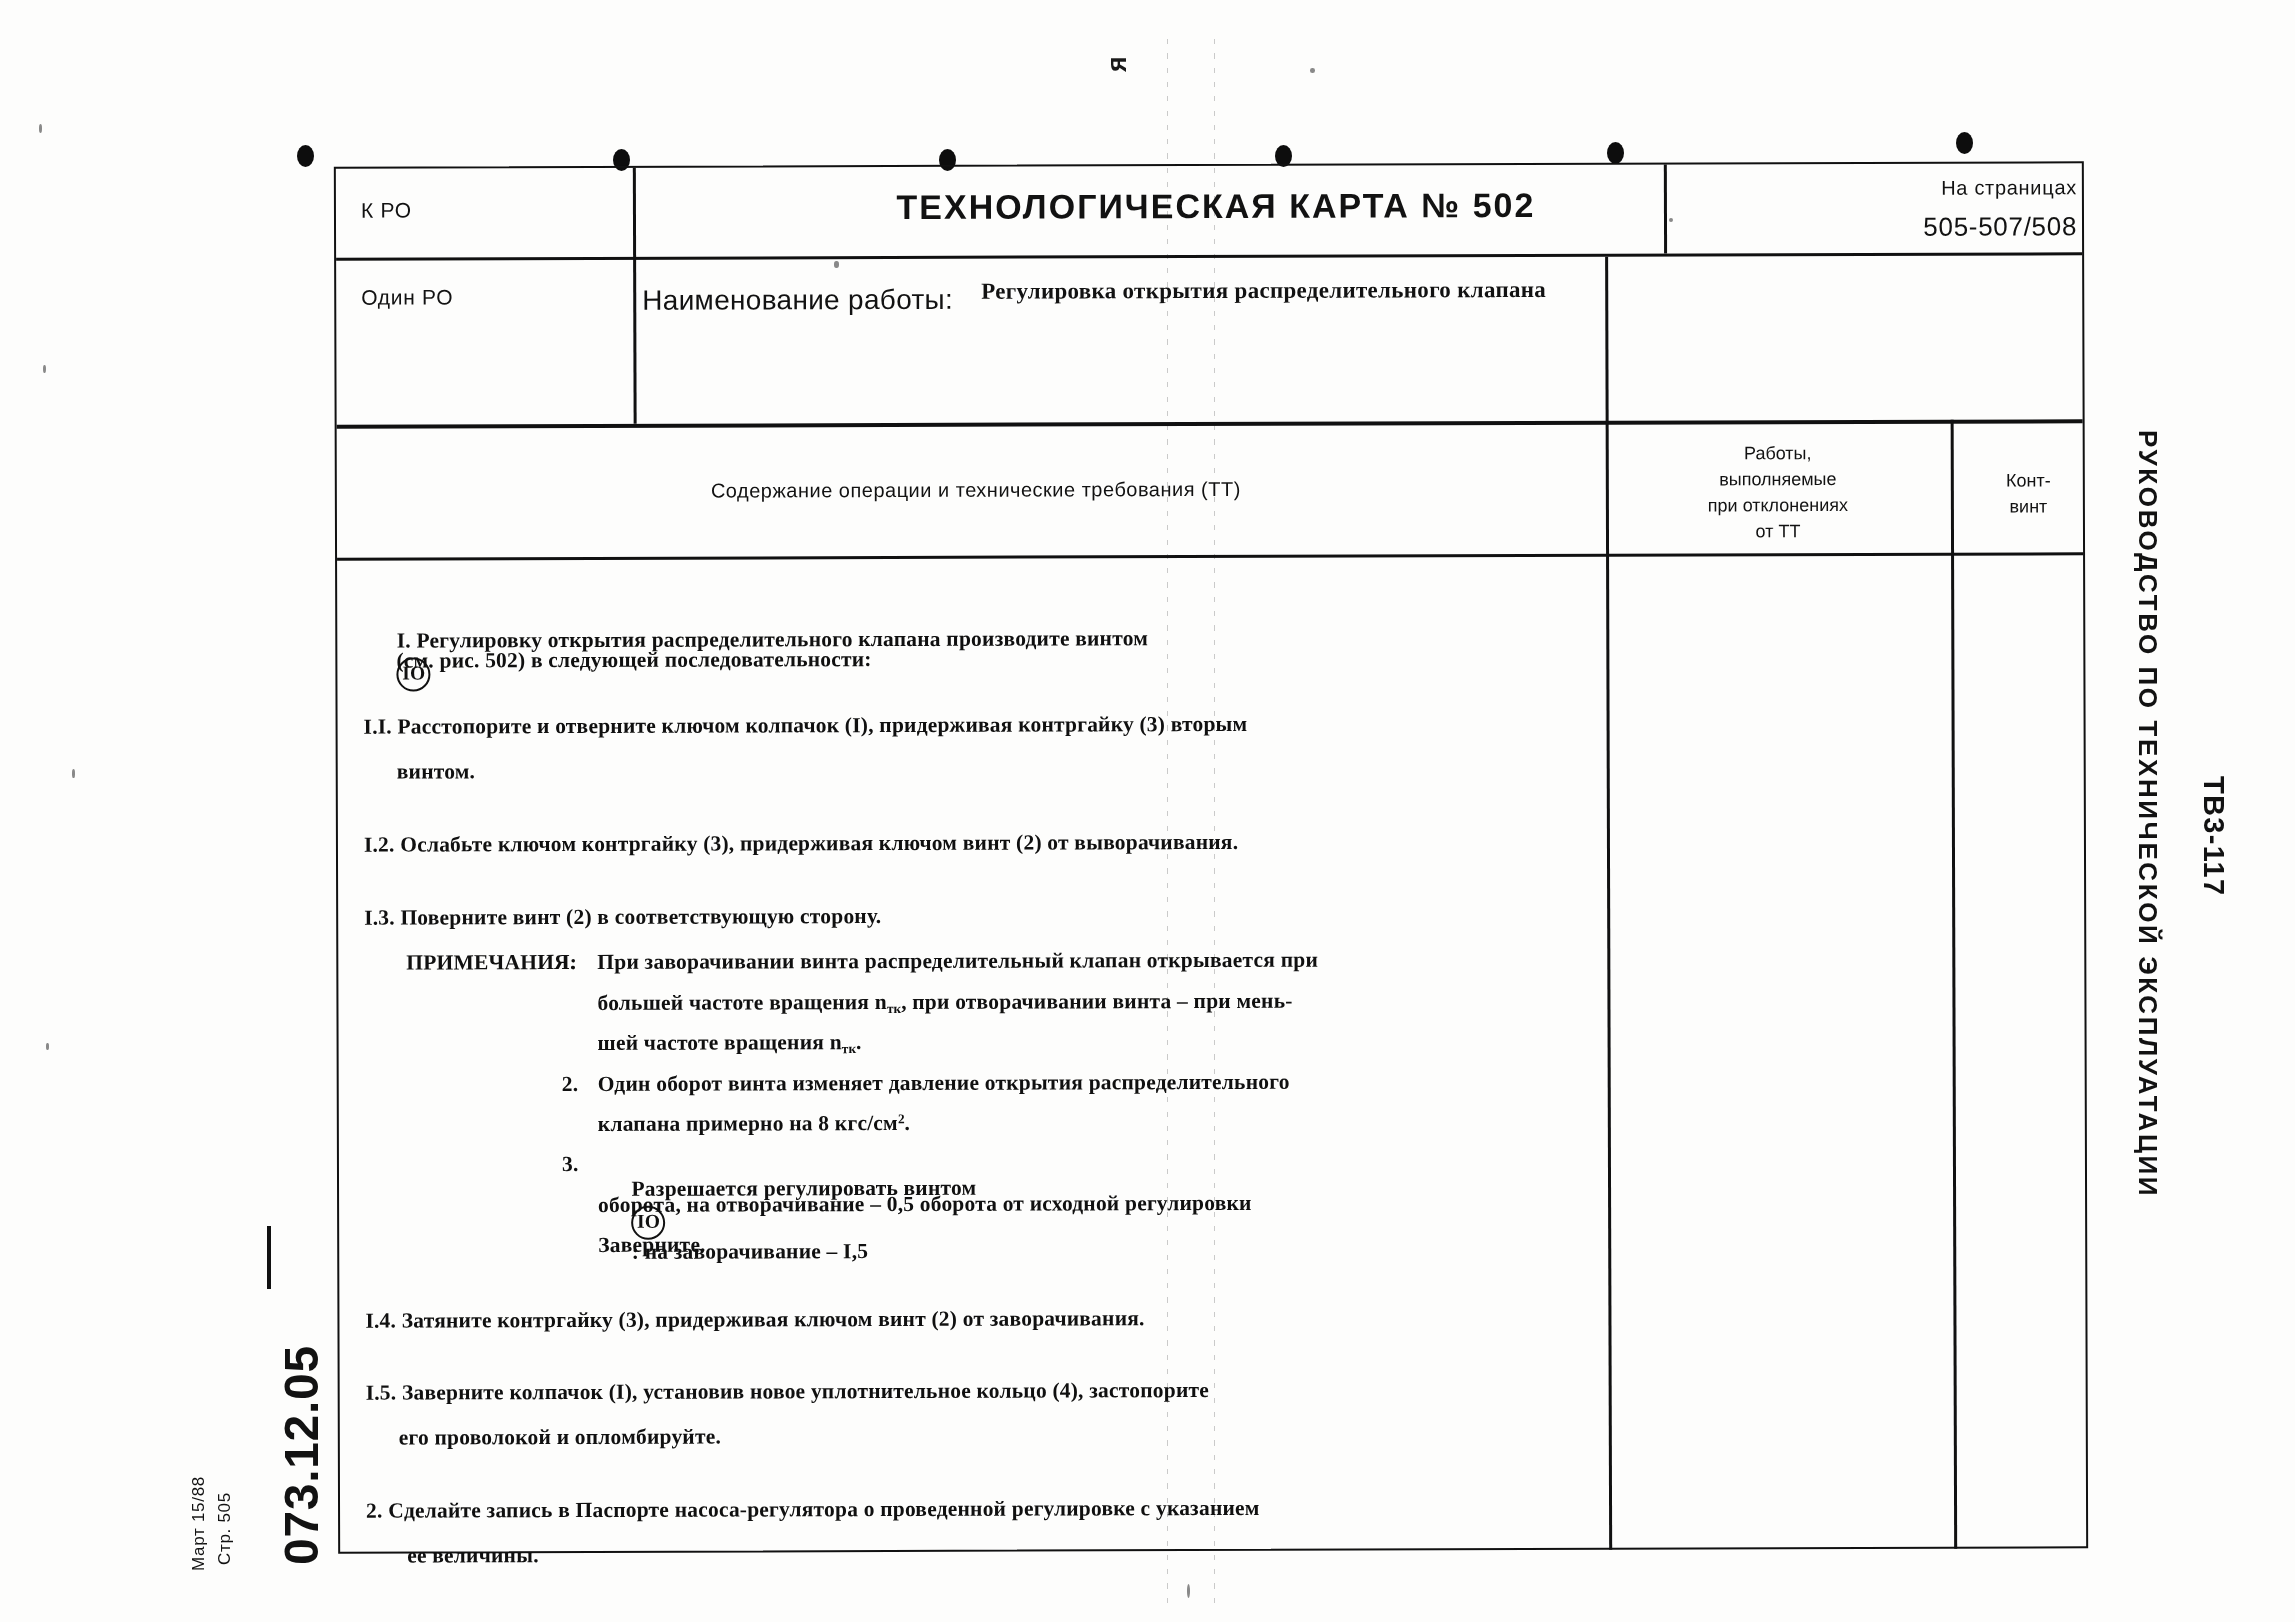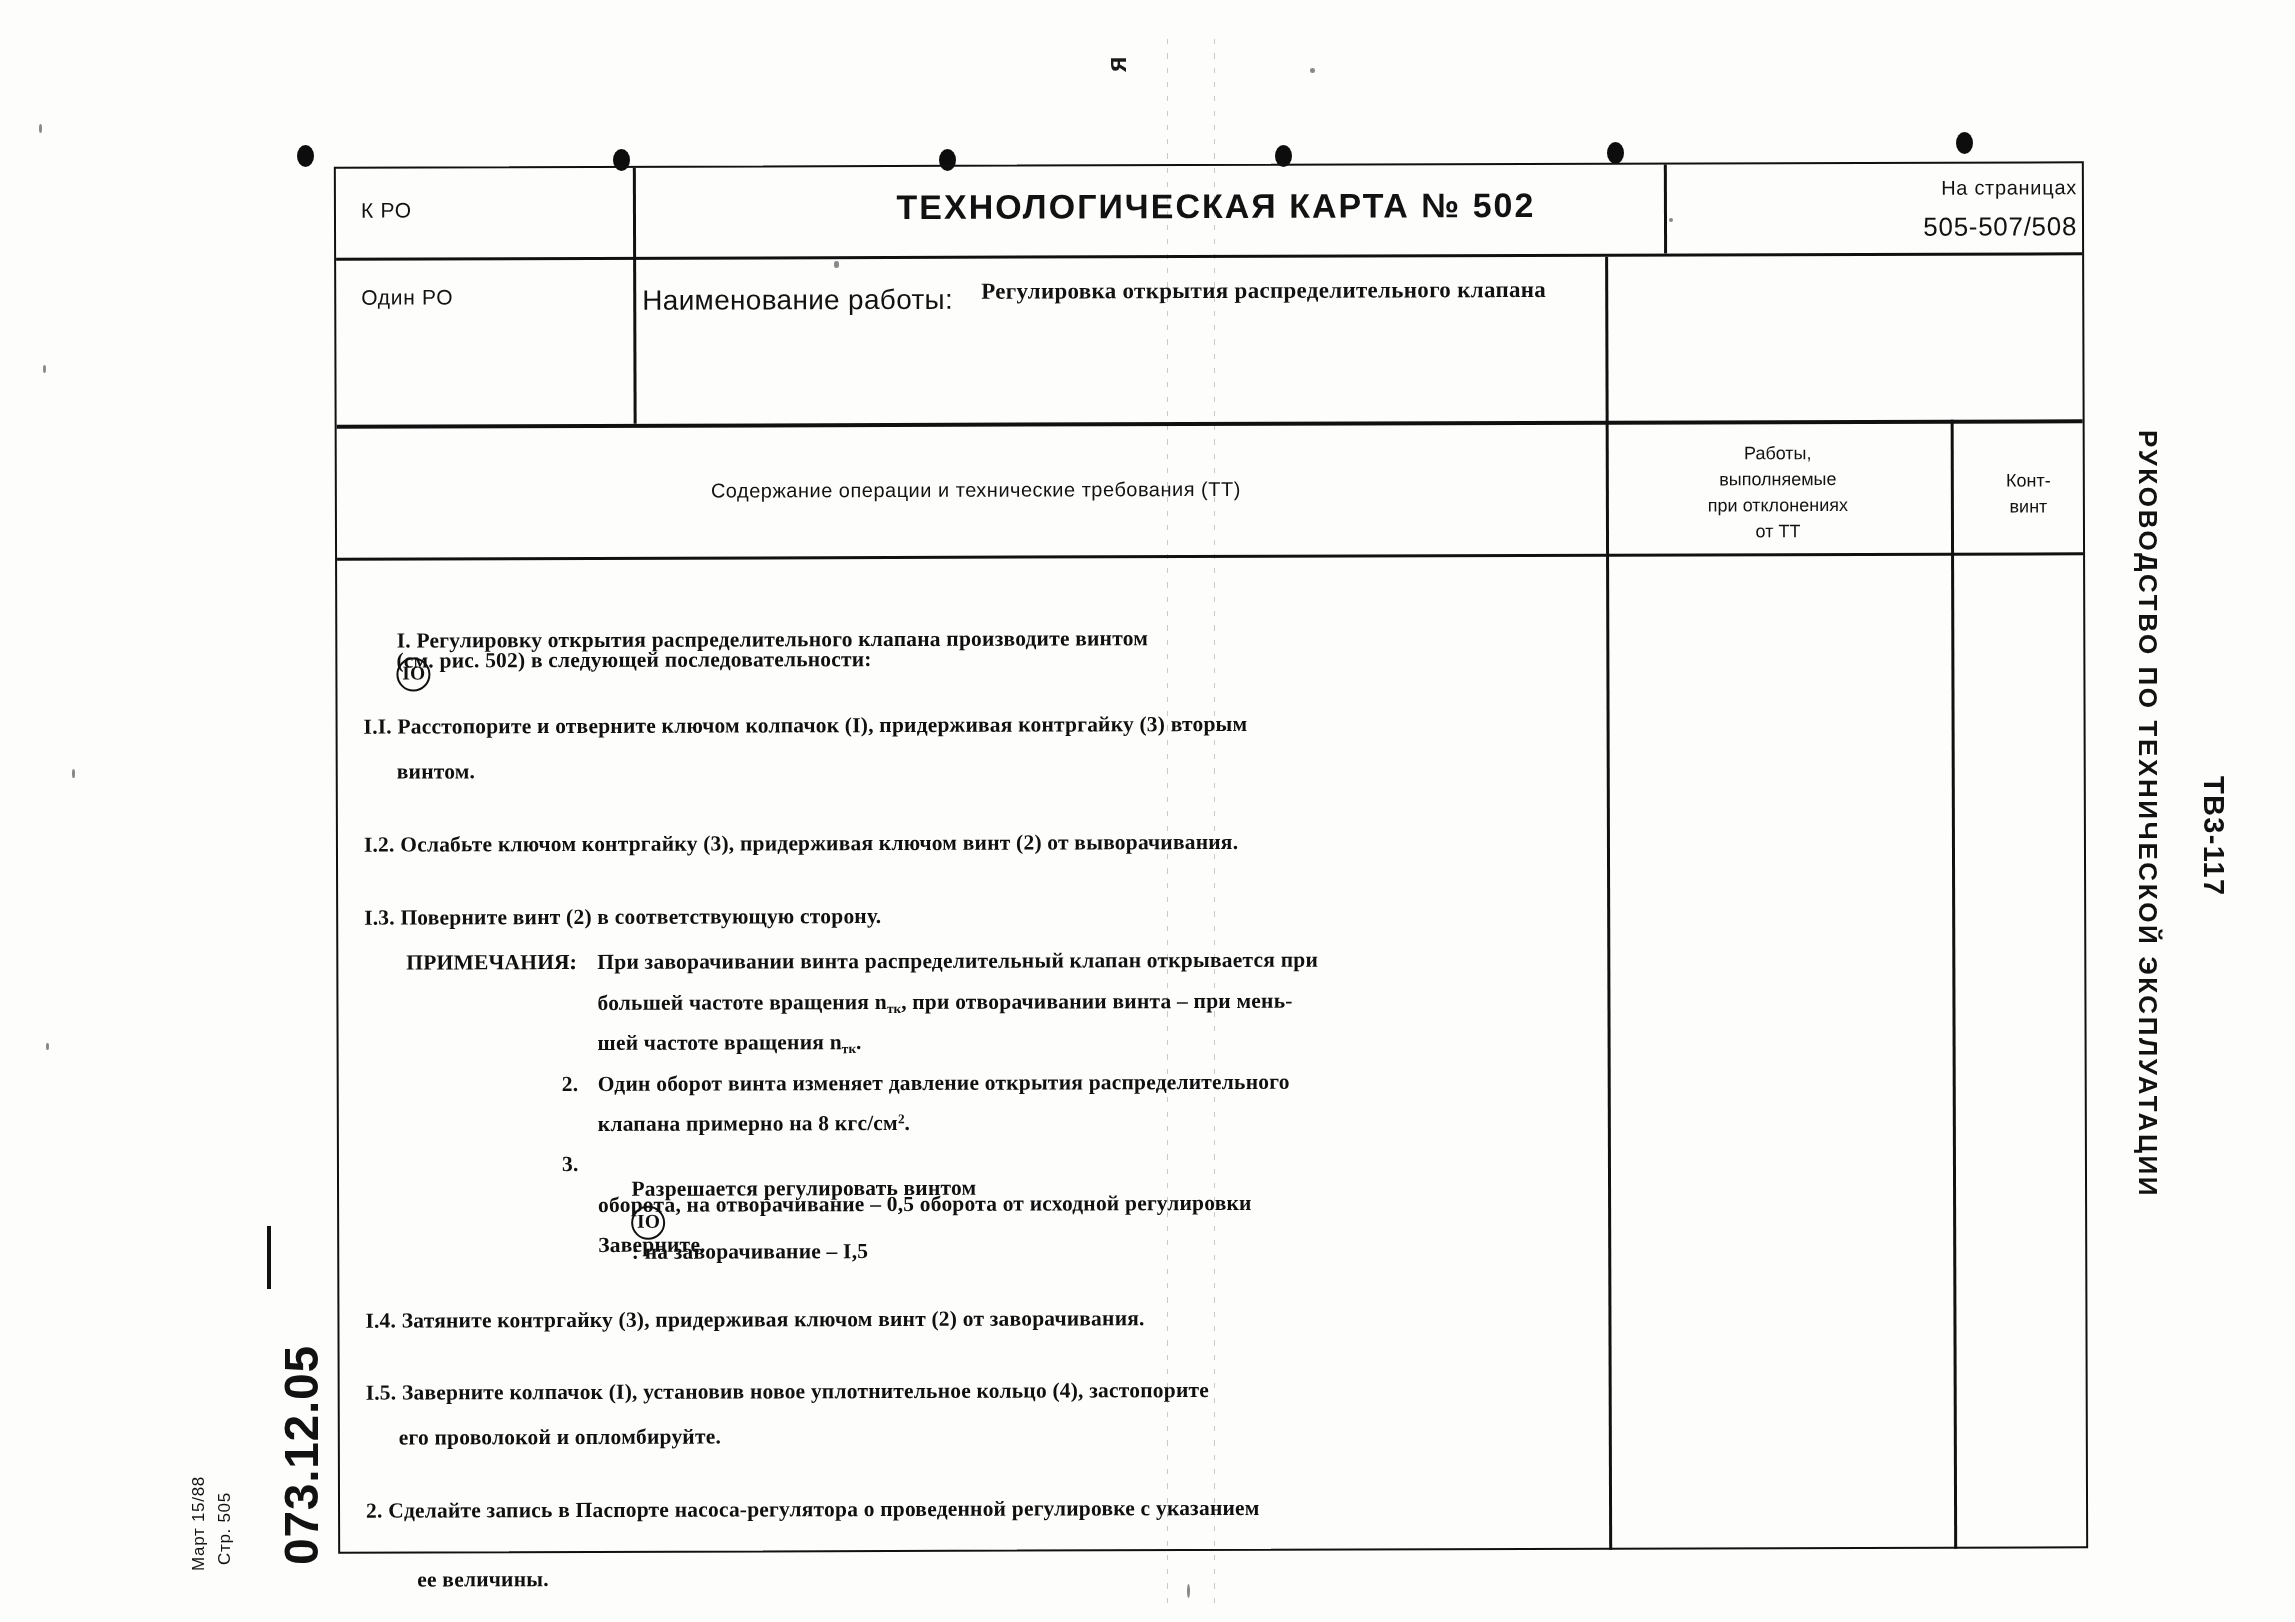--- a/index.html
+++ b/index.html
@@ -196,21 +196,21 @@
     </div>
     <div class="line" style="left:246px;top:1025px;">оборота, на отворачивание – 0,5 оборота от исходной регулировки</div>
     <div class="line" style="left:246px;top:1065px;">Заверните.</div>
 
     <div class="line" style="left:13px;top:1140px;">I.4. Затяните контргайку (3), придерживая ключом винт (2) от заворачивания.</div>
 
     <div class="line" style="left:13px;top:1212px;">I.5. Заверните колпачок (I), установив новое уплотнительное кольцо (4), застопорите</div>
     <div class="line" style="left:46px;top:1257px;">его проволокой и опломбируйте.</div>
 
     <div class="line" style="left:13px;top:1330px;">2. Сделайте запись в Паспорте насоса-регулятора о проведенной регулировке с указанием</div>
-    <div class="line" style="left:64px;top:1375px;margin-top:24px;">ее величины.</div>
+    <div class="line" style="left:54px;top:1375px;">ее величины.</div>
   </div>
 </div>
 
 <div class="vert-right manual-title" style="left:2163px;top:430px;">РУКОВОДСТВО ПО ТЕХНИЧЕСКОЙ ЭКСПЛУАТАЦИИ</div>
 <div class="vert-right engine-code" style="left:2230px;top:776px;">ТВ3-117</div>
 
 <div class="rule-vert" style="left:267px;top:1226px;"></div>
 <div class="vert-left docnum" style="left:274px;top:1565px;">073.12.05</div>
 <div class="vert-left small-vert" style="left:215px;top:1565px;">Стр. 505</div>
 <div class="vert-left small-vert" style="left:189px;top:1571px;">Март 15/88</div>

